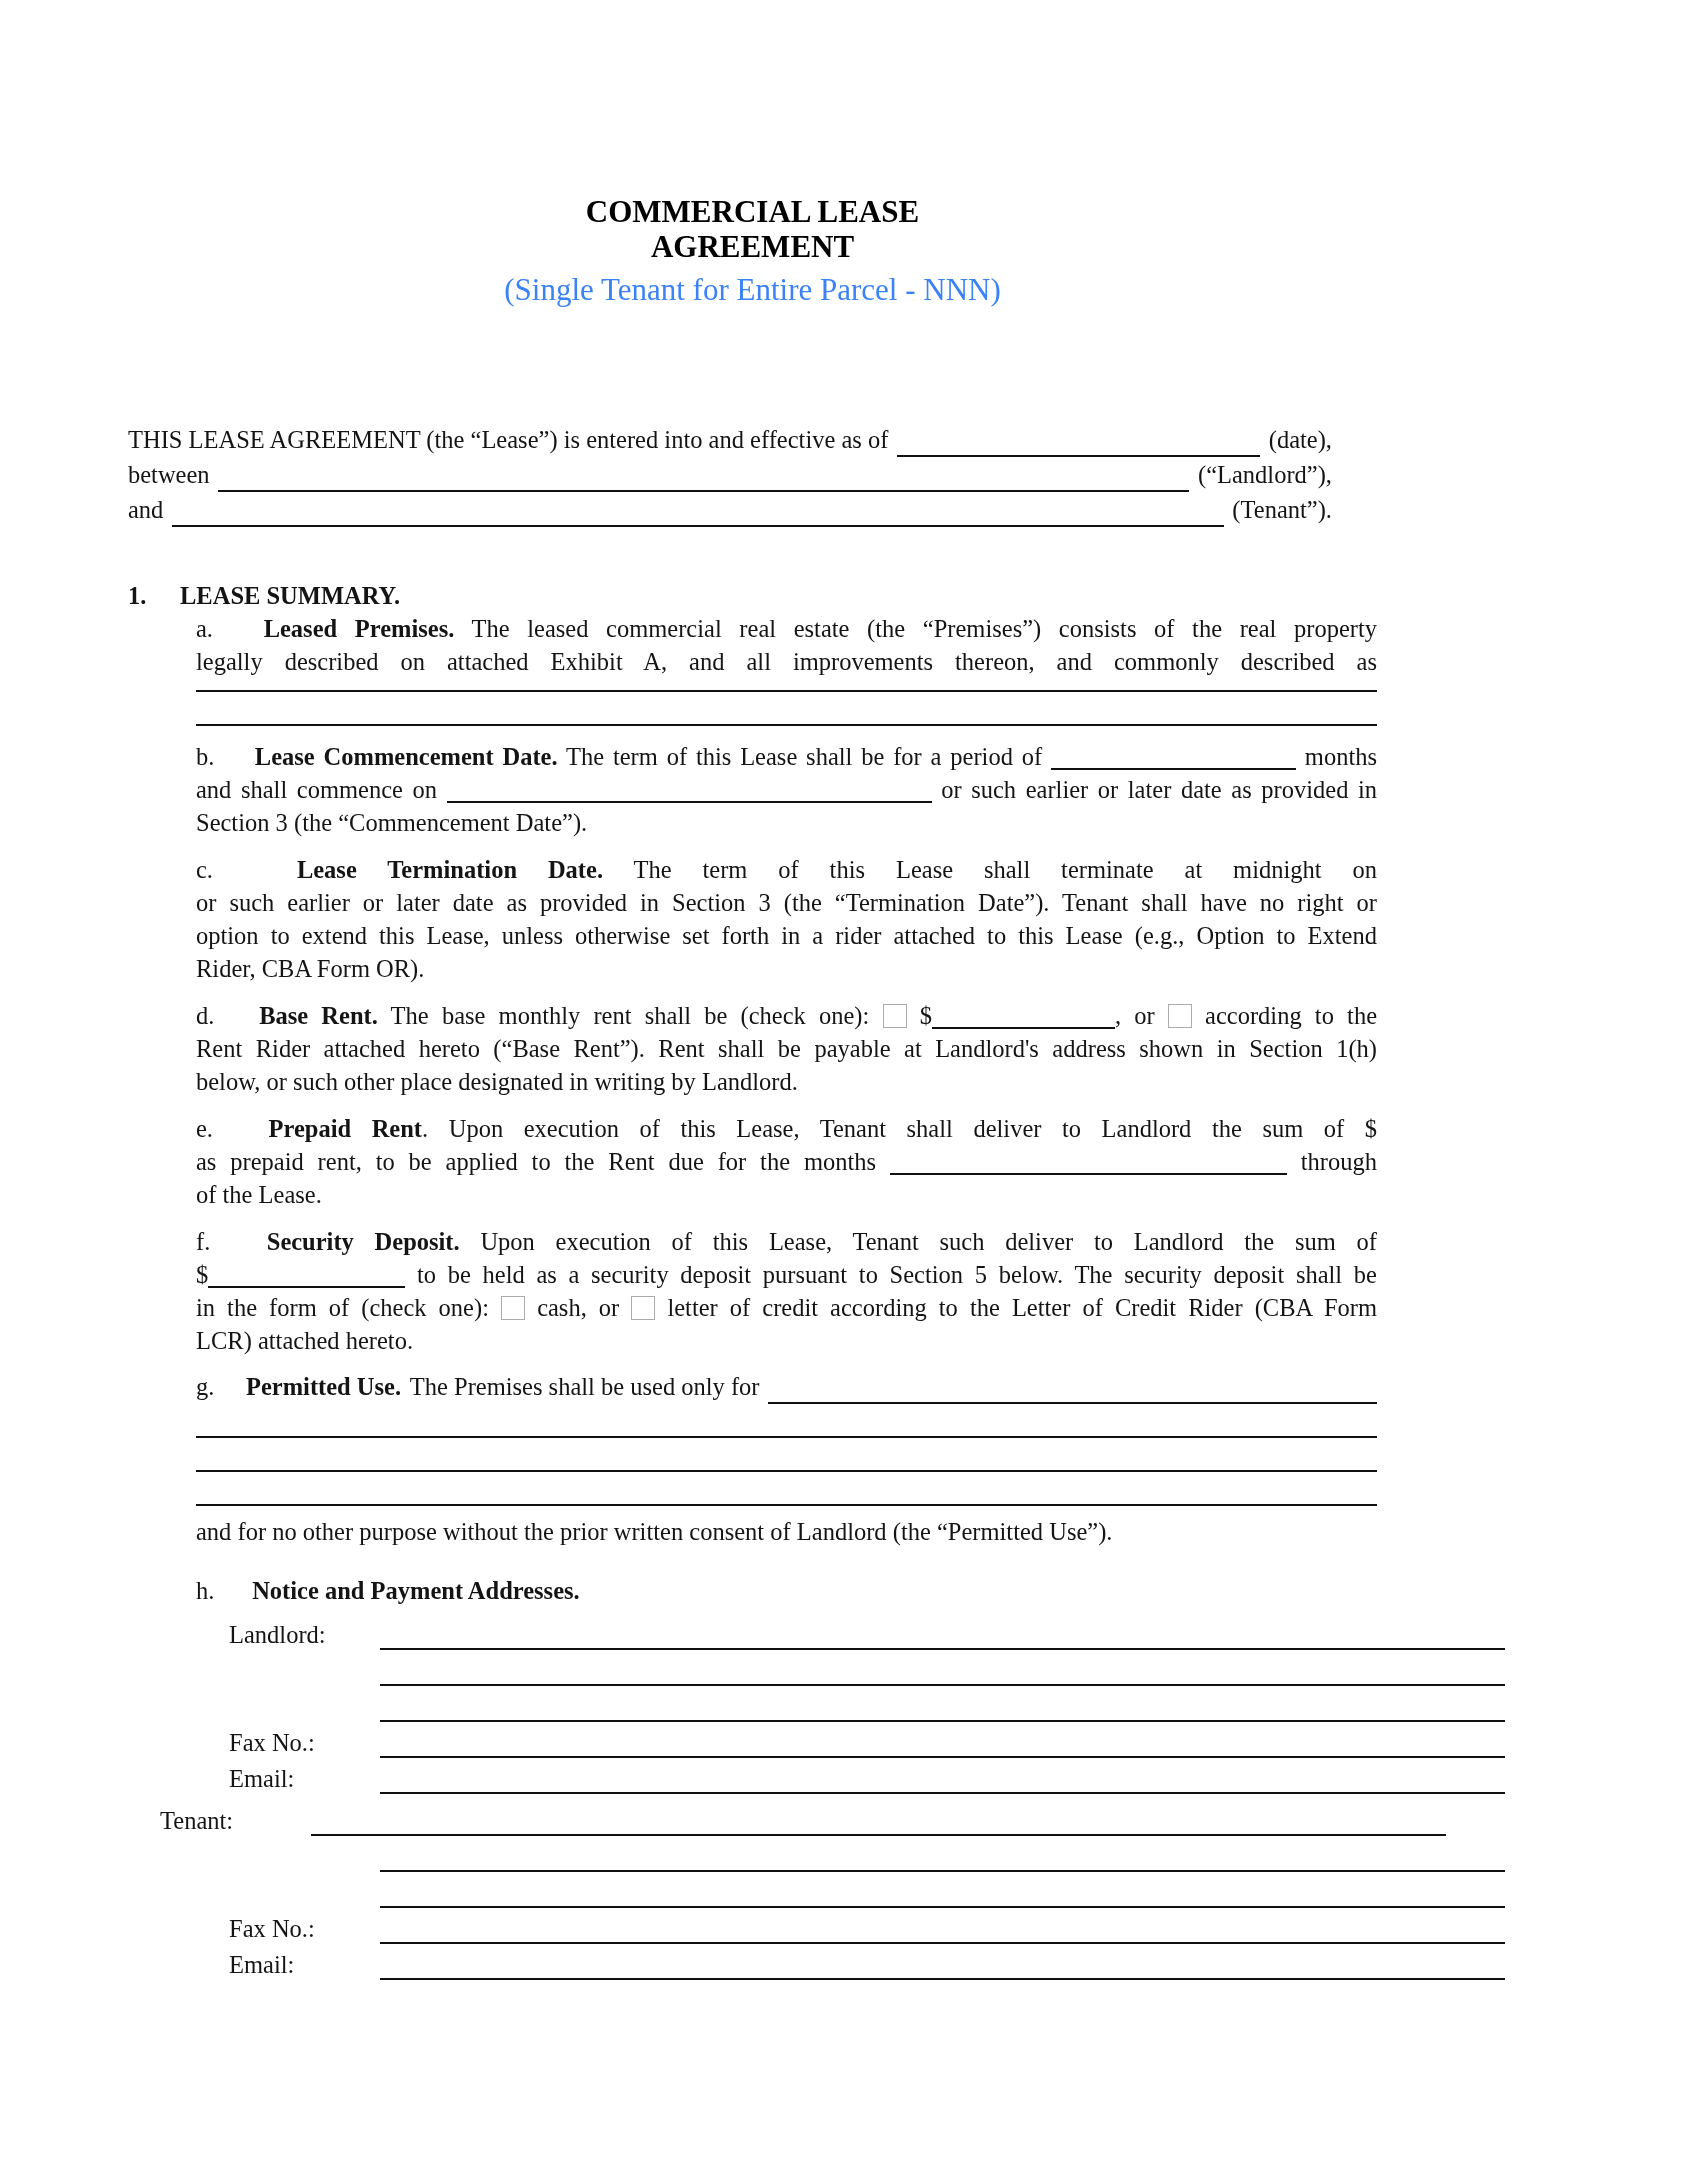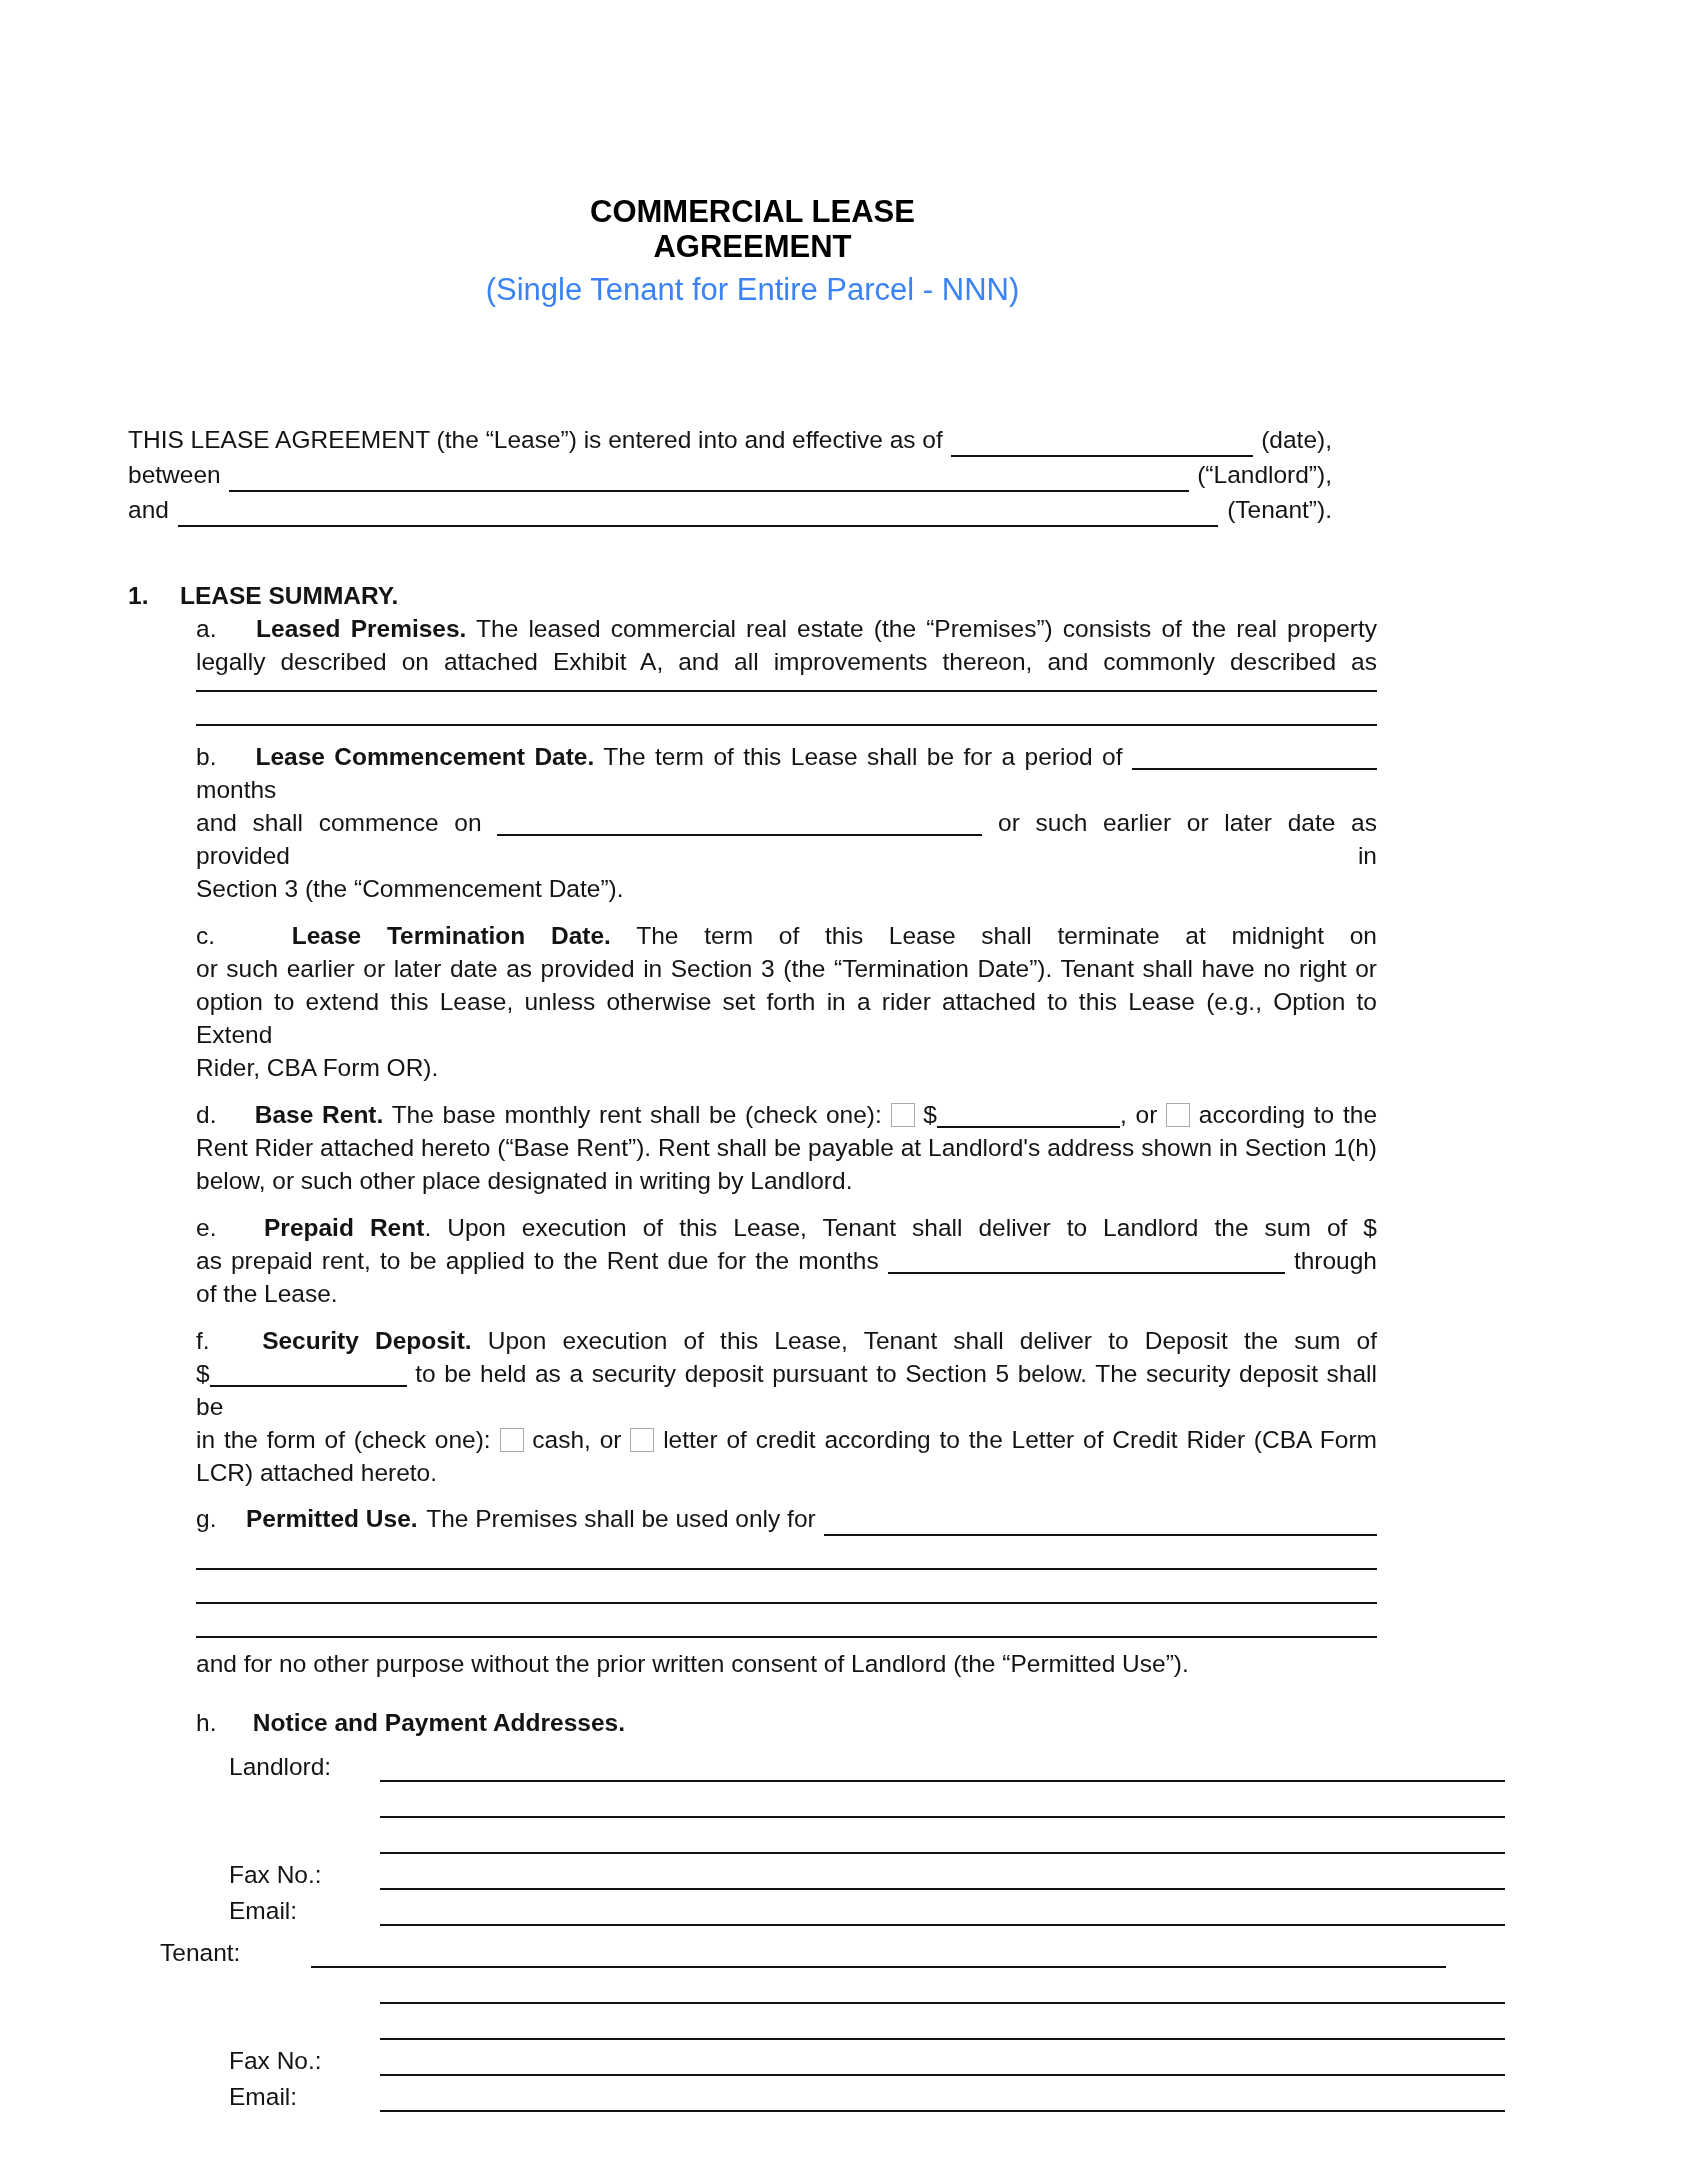--- a/index.html
+++ b/index.html
@@ -1,18 +1,18 @@
 <!DOCTYPE html>
 <html lang="en" style="font-size:14px"><head>
 <meta charset="utf-8">
 <style>
   html,body{margin:0;padding:0;background:#ffffff;}
   .page{
     width:1505px;height:2184px;background:#ffffff;color:#141414;
-    font-family:Liberation Sans, sans-serif;
+    font-family:Liberation Serif, serif;
     font-size:24.5px;position:relative;overflow:hidden;
   }
   .content{padding:0 128px;}
   
   .doc-title{margin:0;padding-top:194px;text-align:center;font-weight:bold;font-size:31px;line-height:1.13;color:#000;}
   .doc-subtitle{text-align:center;font-size:31px;font-weight:normal;margin-top:7.9px;color:#3b82f6;}
   
   .fline{display:flex;align-items:flex-end;height:35px;}
   .fline span{line-height:35px;white-space:nowrap;}
   .fline .pre{margin-right:8.7px;}
@@ -145,21 +145,21 @@
         <span class="iblank" style="width:397px;"></span>
         <span>through</span>
       </div>
       <div class="lline">of the Lease.</div>
     </div>
 
     <div class="item">
       <div class="jline">
         <span class="ilabel">f.</span>
         <span class="b">Security Deposit.</span>
-        <span>Upon execution of this Lease, Tenant shall deliver to Deposit the sum of</span>
+        <span>Upon execution of this Lease, Tenant such deliver to Landlord the sum of</span>
       </div>
       <div class="jline">
         <span>$</span><span class="iblank" style="width:197px;"></span>
         <span>to be held as a security deposit pursuant to Section 5 below. The security deposit shall be</span>
       </div>
       <div class="jline">
         <span>in the form of (check one):</span>
         <span class="cbox"></span>
         <span>cash, or</span>
         <span class="cbox"></span>

